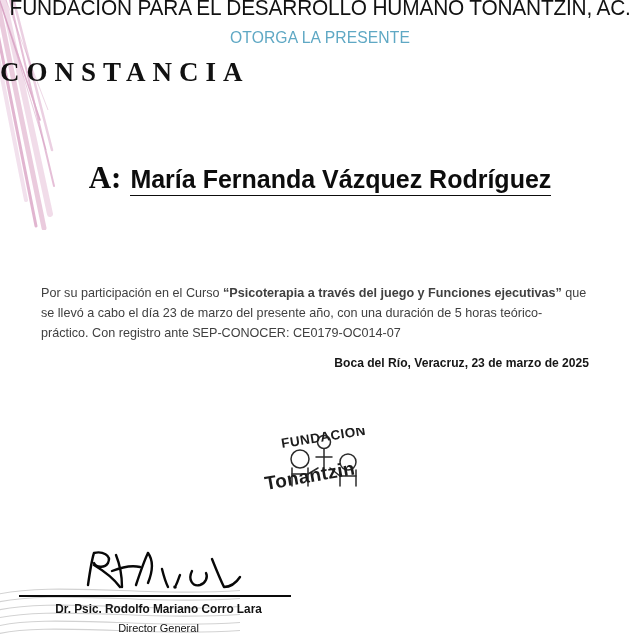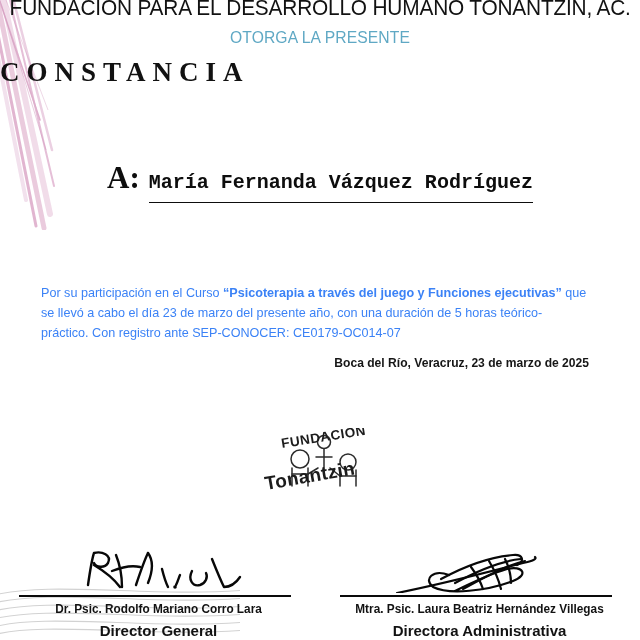--- a/index.html
+++ b/index.html
@@ -96,39 +96,39 @@
     white-space: nowrap;
   }
   .recipient-prefix {
     font-family: "Liberation Serif", serif;
     font-size: 31px;
     font-weight: 700;
     color: #0d0d0d;
     margin-right: 9px;
   }
   .recipient-name {
-    font-family: Liberation Mono, monospace;
-    font-size: 20px;
+    font-family: Liberation Sans, sans-serif;
+    font-size: 25px;
     font-weight: 700;
     color: #0d0d0d;
     border-bottom: 1.6px solid #0d0d0d;
-    padding-bottom: 8px;
+    padding-bottom: 2px;
     line-height: 1.08;
   }
 
   
   .body-text {
     position: absolute;
     top: 270px;
     left: 41px;
     width: 548px;
     font-family: "Liberation Sans", sans-serif;
     font-size: 12.6px;
     line-height: 20px;
-    color: #3b82f6;
+    color: #404040;
     text-align: left;
   }
   .body-text .course {
     font-weight: 700;
   }
 
   
   .place-date {
     position: absolute;
     top: 356px;
@@ -191,22 +191,22 @@
     white-space: nowrap;
     transform: scaleX(0.96);
   }
   .sig-role {
     position: absolute;
     left: 0;
     top: 77px;
     width: 285px;
     text-align: center;
     font-family: "Liberation Sans", sans-serif;
-    font-size: 15px;
-    font-weight: 700;
+    font-size: 11px;
+    font-weight: 400;
     color: #121212;
     white-space: nowrap;
   }
 </style>
 </head>
 <body>
 
 <div class="certificate">
 
   <svg class="ribbon-topleft" viewBox="0 0 90 230" xmlns="http://www.w3.org/2000/svg" aria-hidden="true">
@@ -286,31 +286,14 @@
         <path d="M 176 26 C 172 34, 176 42, 184 40 C 190 38, 192 32, 190 28"></path>
         <path d="M 196 14 C 200 24, 204 34, 208 42 C 214 42, 220 38, 224 32"></path>
       </g>
       <circle cx="159" cy="42" r="1.8" fill="#080808"></circle>
     </svg>
     <div class="sig-rule"></div>
     <div class="sig-name">Dr. Psic. Rodolfo Mariano Corro Lara</div>
     <div class="sig-role">Director General</div>
   </div>
 
-  <div class="sig-block right">
-    <svg class="sig-mark" viewBox="0 0 285 48" xmlns="http://www.w3.org/2000/svg" aria-hidden="true">
-      <g fill="none" stroke="#080808" stroke-width="2.2" stroke-linecap="round" stroke-linejoin="round">
-        <path d="M 112 30 C 96 24, 86 34, 96 42 C 112 50, 150 46, 176 36 C 192 30, 186 20, 170 24 C 150 30, 130 40, 118 46"></path>
-        <path d="M 104 34 C 126 22, 152 12, 176 10 C 186 9, 188 16, 180 20"></path>
-        <path d="M 118 38 C 140 26, 164 16, 184 14"></path>
-        <path d="M 126 44 C 148 32, 170 20, 188 16"></path>
-        <path d="M 134 22 C 140 30, 144 38, 146 44"></path>
-        <path d="M 152 16 C 158 26, 162 36, 164 44"></path>
-        <path d="M 168 14 C 172 22, 174 30, 174 38"></path>
-        <path d="M 60 48 C 90 42, 140 30, 186 18 C 196 16, 200 14, 198 12"></path>
-      </g>
-    </svg>
-    <div class="sig-rule"></div>
-    <div class="sig-name">Mtra. Psic. Laura Beatriz Hernández Villegas</div>
-    <div class="sig-role">Directora Administrativa</div>
-  </div>
 
 </div>
 
 </body></html>

